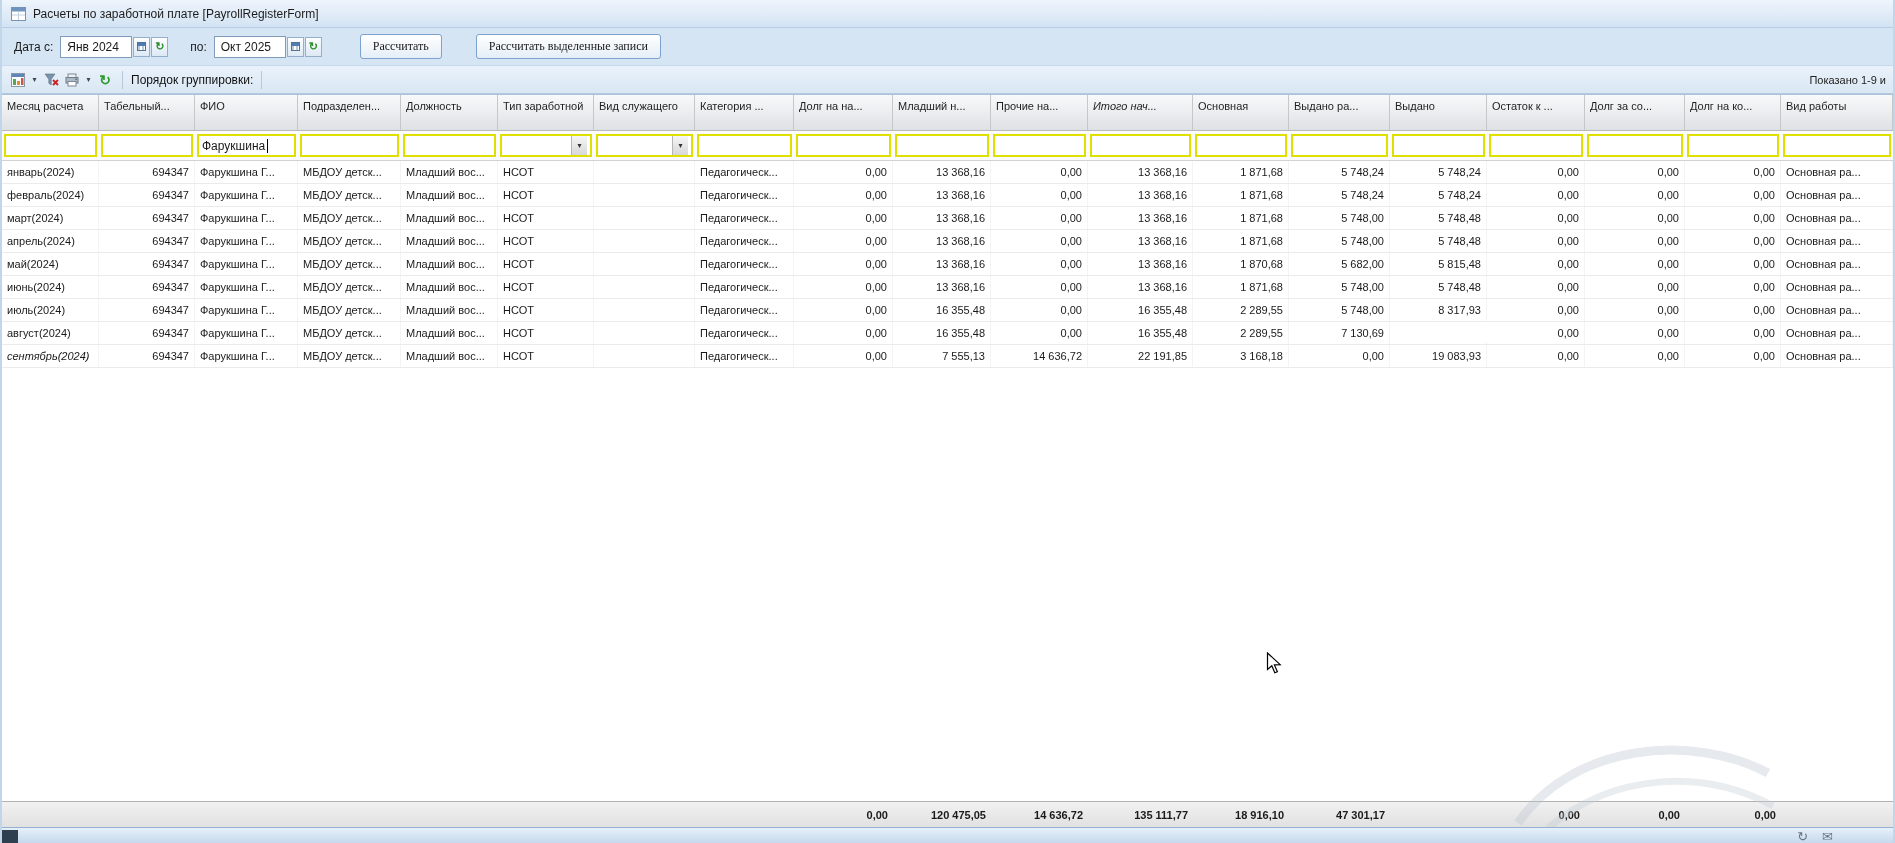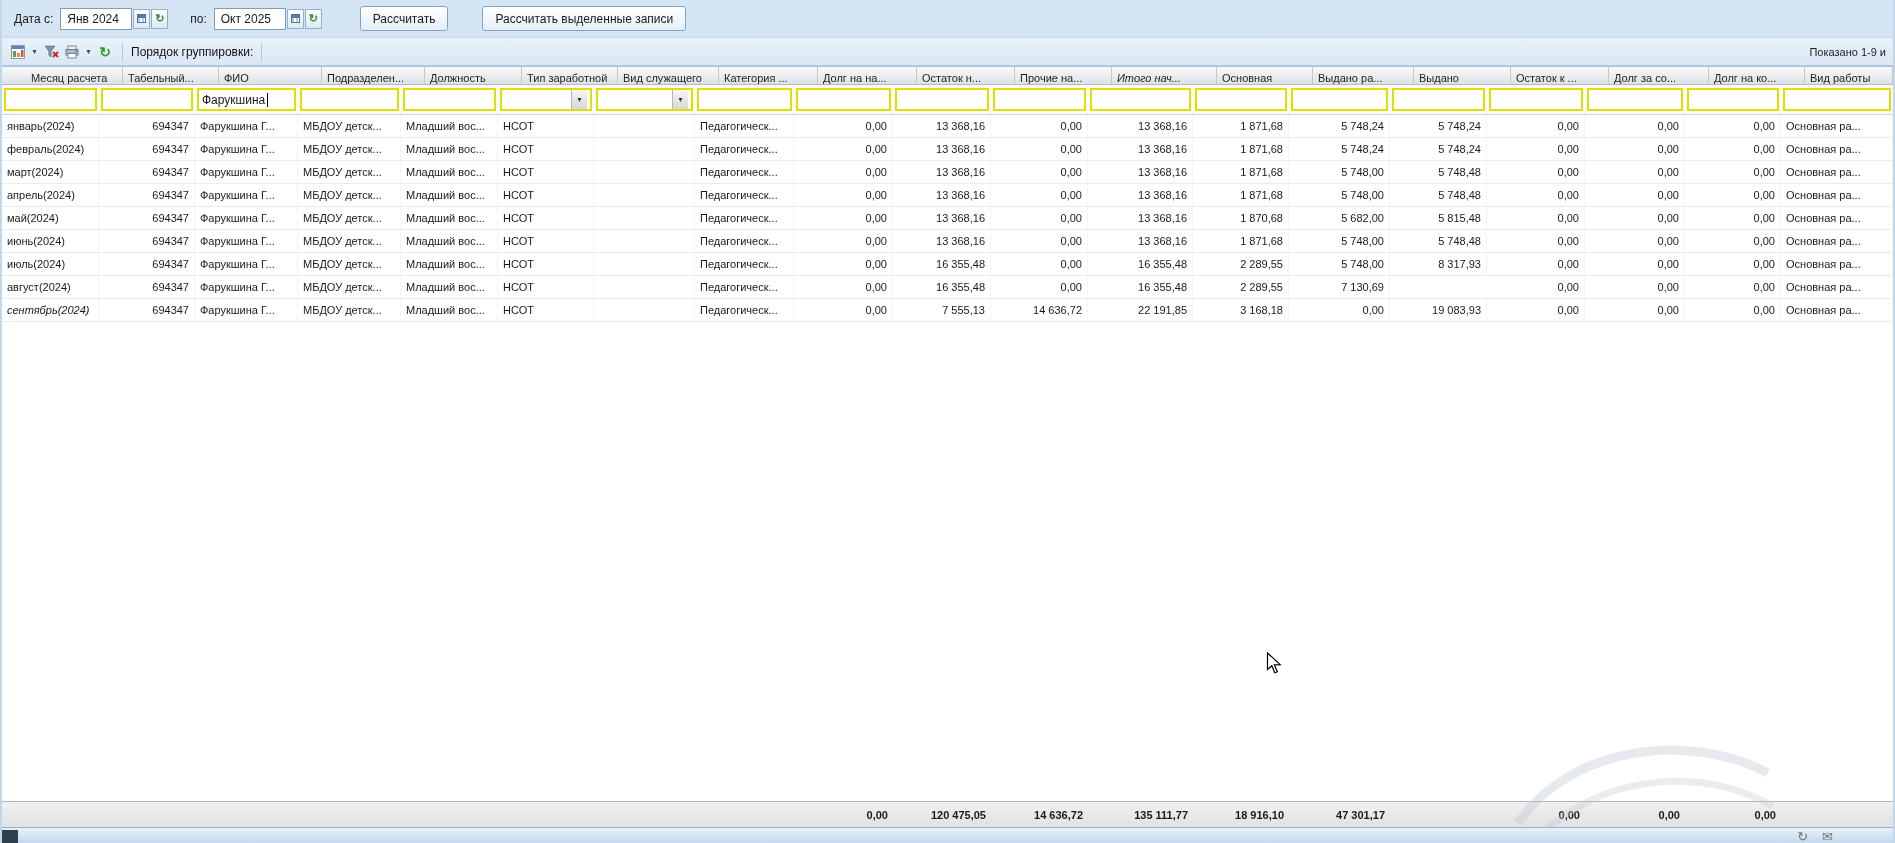--- a/index.html
+++ b/index.html
@@ -15,31 +15,31 @@
   .tlabel { font-size:12px; margin-right:7px; }
   .datefield { display:flex; align-items:center; margin-right:4px; }
   .dateinput { width:72px; height:22px; background:#fff; border:1px solid #7f9db9; display:flex; align-items:center; padding:0 6px; font-size:12px; }
   .mini-btn { width:17px; height:20px; margin-left:1px; border:1px solid #93afc9; background:linear-gradient(#fdfeff,#dce9f5); display:flex; align-items:center; justify-content:center; padding:0; cursor:default; }
   .cal-glyph { width:9px; height:9px; border:1px solid #55718e; background:
       linear-gradient(#4f7cb4 0 3px, transparent 3px),
       repeating-linear-gradient(90deg,#b9c9d9 0 2px, #fff 2px 4px); }
   .green-glyph { color:#2f8f2f; font-size:11px; line-height:1; font-weight:bold; }
   .gap18 { width:18px; }
   .gap34 { width:34px; }
-  .btn { height:25px; padding:0 12px; background:linear-gradient(#ffffff,#e4eef7); border:1px solid #7da2ce; border-radius:3px; font-size:12px; font-family:Liberation Sans, sans-serif; color:#1a1a1a; cursor:default; }
+  .btn { height:25px; padding:0 12px; background:linear-gradient(#ffffff,#e4eef7); border:1px solid #7da2ce; border-radius:3px; font-size:12px; font-family:Liberation Serif, serif; color:#1a1a1a; cursor:default; }
 
   .toolbar2 { height:28px; display:flex; align-items:center; gap:3px; padding:0 7px; background:linear-gradient(#eaf2fa,#d9e7f4); border-bottom:1px solid #b4c9de; }
   .tb-icon { width:18px; height:18px; display:flex; align-items:center; justify-content:center; cursor:default; }
   .dd-arrow { font-size:8px; color:#3c4a58; width:9px; text-align:center; cursor:default; }
   .vsep { width:1px; height:18px; background:#b6c8da; margin:0 5px; }
   .group-label { font-size:12px; color:#111; }
   .shown-text { margin-left:auto; font-size:11px; color:#222; white-space:nowrap; overflow:hidden; }
 
   .grid { flex:1; display:flex; flex-direction:column; background:#fff; border-top:1px solid #aac2dc; position:relative; overflow:hidden; }
-  .header-row { display:flex; height:18px; background:linear-gradient(#f8f9fa,#dee1e5); border-bottom:1px solid #b9b9b9; flex:0 0 auto;padding-left:24px; }
+  .header-row { display:flex; height:36px; background:linear-gradient(#f8f9fa,#dee1e5); border-bottom:1px solid #b9b9b9; flex:0 0 auto; }
   .hcell { border-right:1px solid #c7c7c7; padding:5px 5px 0; font-size:11px; color:#1f1f1f; white-space:nowrap; overflow:hidden; flex:0 0 auto; }
 
   .filter-row { display:flex; height:30px; background:#fbfbfb; border-bottom:1px solid #d2d2d2; align-items:center; flex:0 0 auto; }
   .fcell { padding:2px 2px; flex:0 0 auto; height:100%; display:flex; align-items:center; }
   .filter-box { display:flex; align-items:center; width:100%; height:23px; border:2px solid #dfdf00; background:#fff; padding:0 3px; overflow:hidden; }
   .fval { font-size:12px; white-space:nowrap; }
   .caret { display:inline-block; width:1px; height:14px; background:#000; margin-left:2px; }
   .combo-btn { margin-left:auto; width:16px; align-self:stretch; background:linear-gradient(#f6f6f6,#d7d7d7); border-left:1px solid #b5b5b5; display:flex; align-items:center; justify-content:center; font-size:8px; color:#333; cursor:default; }
 
   .rows { flex:0 0 auto; }
@@ -58,20 +58,31 @@
   .start-stub { position:absolute; left:0; top:2px; width:16px; height:14px; background:#2e3f4f; }
   .tray { position:absolute; right:60px; top:1px; display:flex; gap:14px; color:#6b7682; font-size:13px; }
 
   .cursor-arrow { position:absolute; left:1266px; top:652px; pointer-events:none; z-index:50; }
 </style>
 </head>
 <body>
 
 <div class="window">
 
+  <div class="titlebar">
+    <span style="display:flex">
+      <svg width="15" height="14" viewBox="0 0 15 14">
+          <rect x="0.5" y="0.5" width="14" height="13" fill="#fff" stroke="#7593b5"></rect>
+          <rect x="1" y="1" width="13" height="3.5" fill="#6f94c0"></rect>
+          <line x1="1" y1="8" x2="14" y2="8" stroke="#c3d0de"></line>
+          <line x1="7.5" y1="5" x2="7.5" y2="13" stroke="#c3d0de"></line>
+        </svg>
+    </span>
+    <span class="title-text">Расчеты по заработной плате [PayrollRegisterForm]</span>
+  </div>
 
   <div class="toolbar1">
     <span class="tlabel">Дата с:</span>
     <span class="datefield">
       <span class="dateinput">
           <span>Янв 2024</span>
         </span>
       <button class="mini-btn">
           <span class="cal-glyph"></span>
         </button>
@@ -137,21 +148,21 @@
     <div class="header-row">
         <div class="hcell" style="width: 97px;">Месяц расчета</div>
         <div class="hcell" style="width: 96px;">Табельный...</div>
         <div class="hcell" style="width: 103px;">ФИО</div>
         <div class="hcell" style="width: 103px;">Подразделен...</div>
         <div class="hcell" style="width: 97px;">Должность</div>
         <div class="hcell" style="width: 96px;">Тип заработной</div>
         <div class="hcell" style="width: 101px;">Вид служащего</div>
         <div class="hcell" style="width: 99px;">Категория ...</div>
         <div class="hcell" style="width: 99px;">Долг на на...</div>
-        <div class="hcell" style="width: 98px;">Остаток н...</div>
+        <div class="hcell" style="width: 98px;">Младший н...</div>
         <div class="hcell" style="width: 97px;">Прочие на...</div>
         <div class="hcell" style="width: 105px; font-style: italic;">Итого нач...</div>
         <div class="hcell" style="width: 96px;">Основная</div>
         <div class="hcell" style="width: 101px;">Выдано ра...</div>
         <div class="hcell" style="width: 97px;">Выдано</div>
         <div class="hcell" style="width: 98px;">Остаток к ...</div>
         <div class="hcell" style="width: 100px;">Долг за со...</div>
         <div class="hcell" style="width: 96px;">Долг на ко...</div>
         <div class="hcell" style="width: 102px; flex: 1 1 auto;">Вид работы</div>
       </div>

